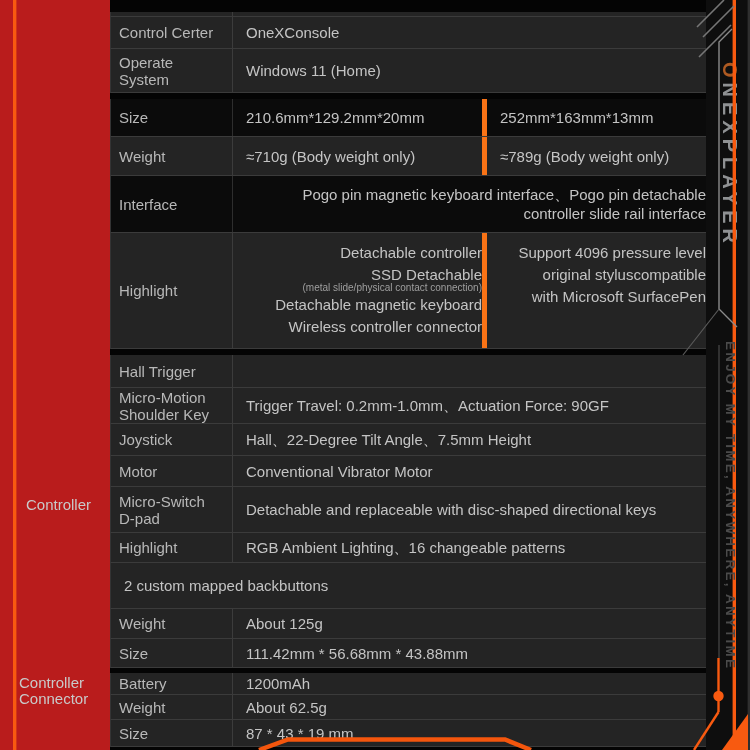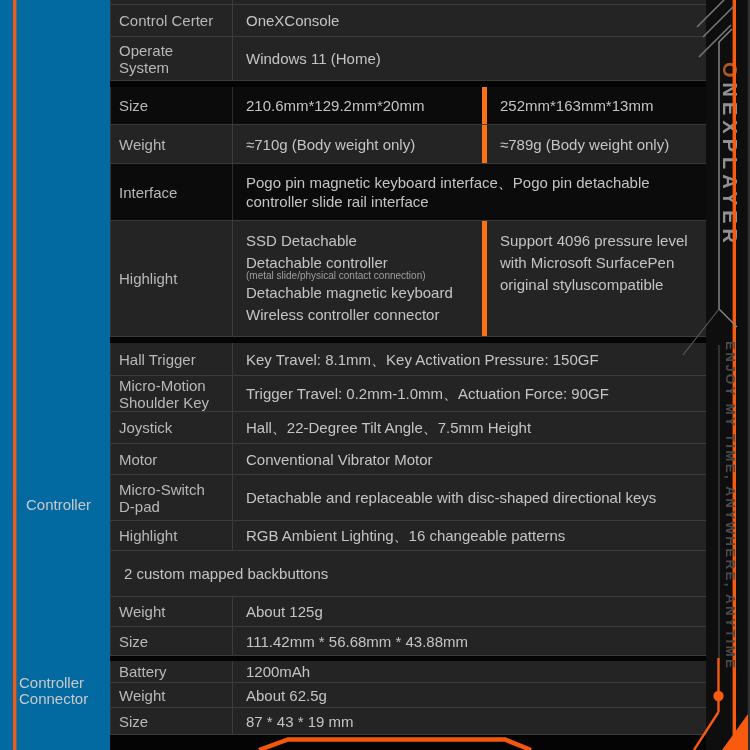--- a/index.html
+++ b/index.html
@@ -1,36 +1,36 @@
 <!DOCTYPE html>
 <html><head>
 <meta charset="utf-8">
 <style>
   html,body{margin:0;padding:0;background:#000;}
   .page{position:relative;width:750px;height:750px;background:#040404;overflow:hidden;
         font-family:"Liberation Sans",sans-serif;}
   
-  .catcol{position:absolute;left:0;top:0;width:110px;height:750px;background:#0369a1;}
+  .catcol{position:absolute;left:0;top:0;width:110px;height:750px;background:#b91c1c;}
   .cat{position:absolute;color:#c9c9c9;font-size:15px;line-height:16px;}
   .cat-controller{left:26px;top:497px;}
   .cat-connector{left:19px;top:675px;}
   .cat span{display:block;}
   
-  .table{position:absolute;left:110px;top:0;width:596px;}
+  .table{position:absolute;left:110px;top:12px;width:596px;}
   .row{display:flex;box-sizing:border-box;background:#242424;
        border-bottom:1px solid #3b3b3b;border-left:1px solid #343434;}
   .row.black{background:#0b0b0b;}
   .row.black .lbl{border-right-color:#2e2e2e;}
   .gap{background:transparent;border:none;}
   .lbl{flex:0 0 122px;box-sizing:border-box;border-right:1px solid #3c3c3c;
        display:flex;flex-direction:column;justify-content:center;padding-left:8px;
        color:#b8b8b8;font-size:15px;line-height:17px;}
   .lbl span{display:block;}
   .val{flex:1;display:flex;align-items:center;box-sizing:border-box;padding-left:13px;
-       padding-right:8px;color:#c4c4c4;font-size:15px;line-height:19px;}
+       color:#c4c4c4;font-size:15px;line-height:19px;text-align:right;}
   .v1{flex:0 0 254px;}
   .v1.div{border-right:5px solid #f97316;}
   .vblock{display:block;padding-top:9px;}
   .vblock div{line-height:22px;}
   .vblock .tiny{font-size:10px;line-height:12px;color:#9f9f9f;margin-top:-4px;}
   
   .h5{height:5px}.h32{height:32px}.h44{height:44px}.h38{height:38px}.h39{height:39px}
   .h57{height:57px}.h116{height:116px}.h33{height:33px}.h36{height:36px}.h32b{height:32px}
   .h46{height:46px}.h31{height:31px}.h30{height:30px}.h29{height:29px}.h24{height:22px}
   .h25{height:25px}.h27{height:27px}.g6{height:6px}.g5{height:5px}
@@ -97,38 +97,37 @@
     </div>
 
     <div class="row black h57">
       <div class="lbl">Interface</div>
       <div class="val">Pogo pin magnetic keyboard interface、Pogo pin detachable controller slide rail interface</div>
     </div>
 
     <div class="row h116">
       <div class="lbl">Highlight</div>
       <div class="val v1 div vblock">
+        <div>Detachable controller</div>
         <div>SSD Detachable</div>
-        <div>Detachable controller</div>
         <div class="tiny">(metal slide/physical contact connection)</div>
         <div>Detachable magnetic keyboard</div>
         <div>Wireless controller connector</div>
       </div>
       <div class="val vblock">
         <div>Support 4096 pressure level</div>
+        <div>original styluscompatible</div>
         <div>with Microsoft SurfacePen</div>
-        <div>original styluscompatible</div>
       </div>
     </div>
 
     <div class="gap g6"></div>
 
     <div class="row h33">
       <div class="lbl">Hall Trigger</div>
-      <div class="val">Key Travel: 8.1mm、Key Activation Pressure: 150GF</div>
     </div>
 
     <div class="row h36">
       <div class="lbl">
         <span>Micro-Motion</span>
         <span>Shoulder Key</span>
       </div>
       <div class="val">Trigger Travel: 0.2mm-1.0mm、Actuation Force: 90GF</div>
     </div>
 

